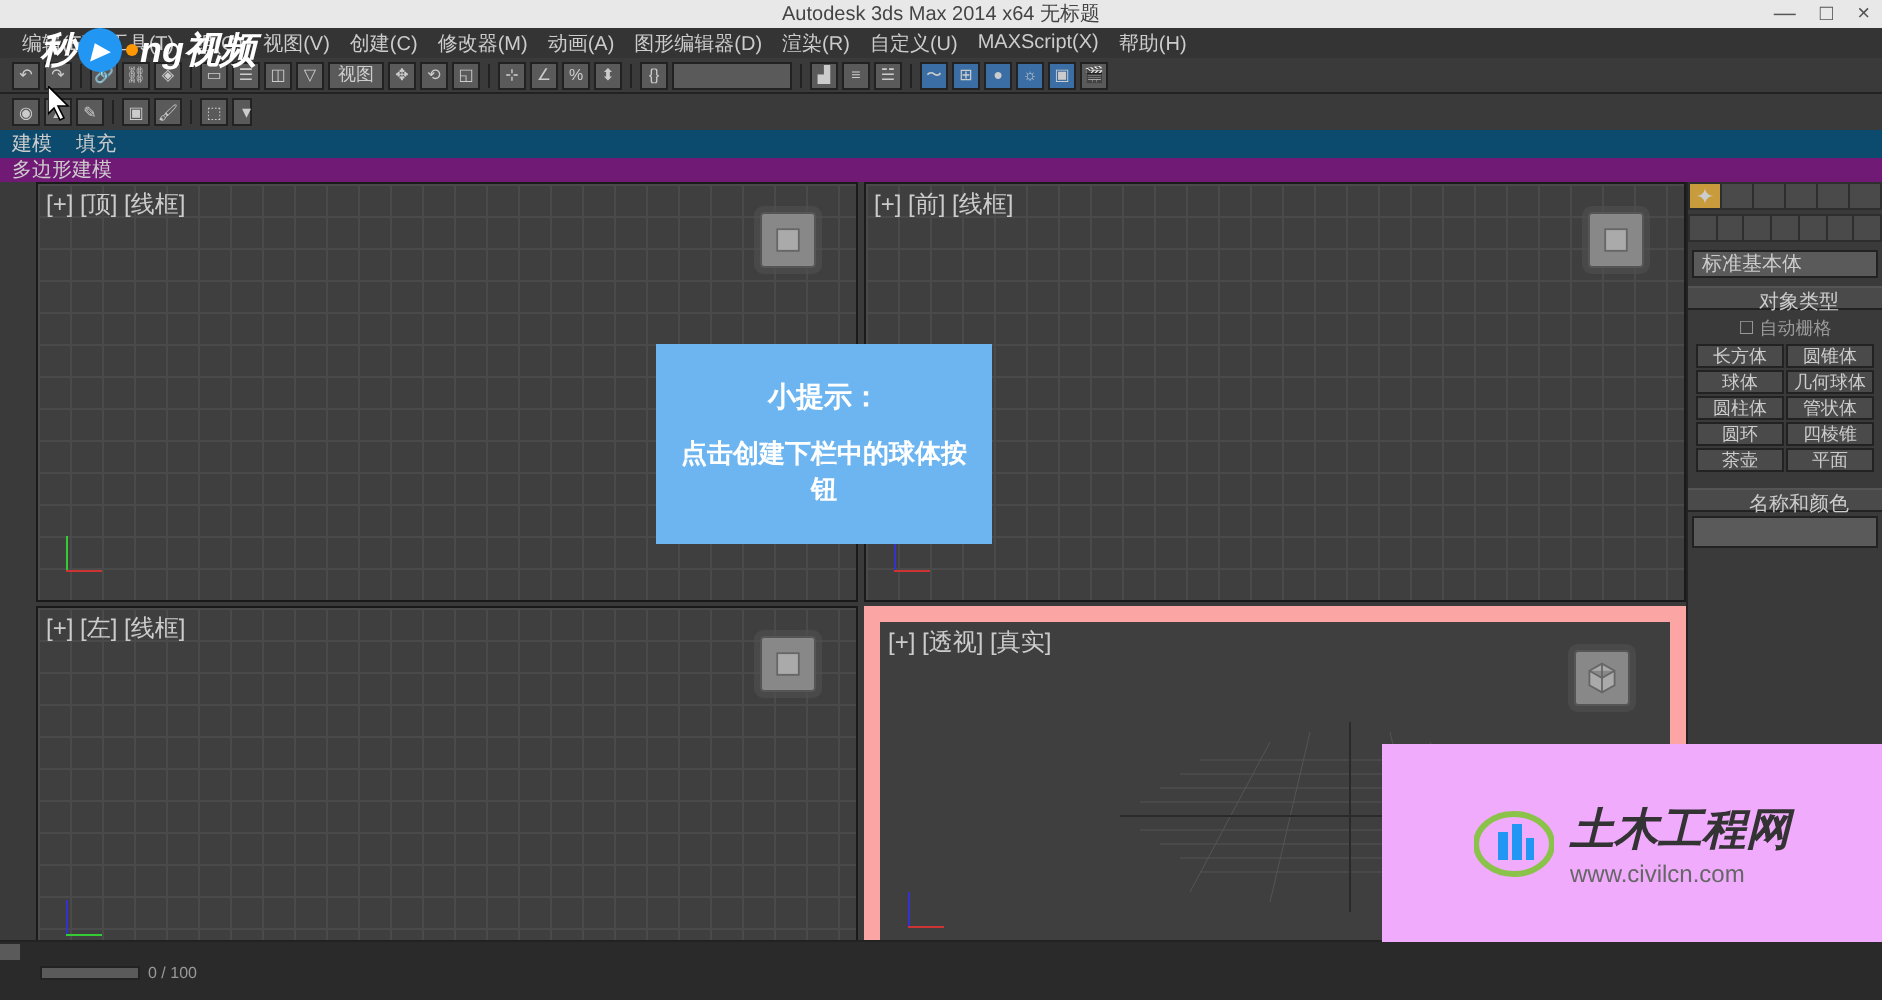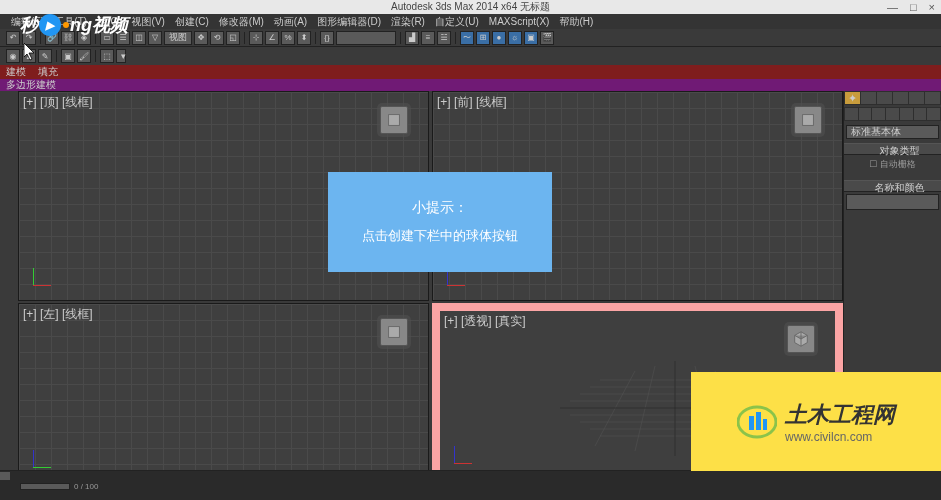--- a/index.html
+++ b/index.html
@@ -8,21 +8,21 @@
 .title-bar .wc{position:absolute;right:0;display:flex;gap:12px;padding-right:6px;}
 .title-bar .wc span{cursor:pointer;color:#555;font-size:11px;}
 .menu-bar{height:15px;background:#343434;display:flex;align-items:center;padding-left:8px;gap:4px;color:#ccc;font-size:10px;}
 .menu-bar span{padding:0 3px;cursor:pointer;}
 .toolbar1{height:18px;background:#3a3a3a;display:flex;align-items:center;padding-left:6px;gap:2px;border-bottom:1px solid #222;}
 .toolbar2{height:18px;background:#3a3a3a;display:flex;align-items:center;padding-left:6px;gap:2px;}
 .tb-icon{width:14px;height:14px;background:#5a5a5a;border:1px solid #222;display:inline-flex;align-items:center;justify-content:center;font-size:8px;color:#ccc;}
 .tb-icon.blue{background:#3a6ea5;}
 .tb-sep{width:1px;height:12px;background:#222;margin:0 2px;}
 .dropdown{height:14px;background:#5a5a5a;border:1px solid #222;font-size:9px;padding:0 4px;color:#ccc;display:inline-flex;align-items:center;}
-.status-row{height:14px;background:#7f1d1d;display:flex;align-items:center;color:#ccc;font-size:10px;padding-left:6px;}
+.status-row{height:14px;background:#0c4a6e;display:flex;align-items:center;color:#ccc;font-size:10px;padding-left:6px;}
 .status-row span{margin-right:12px;}
 .main{display:flex;height:402px;}
 .left-strip{width:4px;background:#3a3a3a;}
 .viewports{flex:1;position:relative;background:#3a3a3a;}
 .vp{position:absolute;background:#3f3f3f;border:1px solid #1a1a1a;}
 .vp.tl{left:14px;top:0;width:411px;height:210px;}
 .vp.tr{left:428px;top:0;width:411px;height:210px;}
 .vp.bl{left:14px;top:212px;width:411px;height:180px;}
 .vp.br{left:428px;top:212px;width:411px;height:183px;border:8px solid #fca5a5;}
 .vp-label{position:absolute;top:2px;left:4px;font-size:12px;color:#ccc;}
@@ -43,26 +43,26 @@
 .drop-std{height:14px;background:#5a5a5a;border:1px solid #222;margin:4px 2px;font-size:10px;padding-left:4px;display:flex;align-items:center;color:#ccc;}
 .cursor{position:absolute;pointer-events:none;z-index:100;}
 .rollout-hdr{height:12px;background:#4a4a4a;font-size:10px;text-align:center;color:#ccc;border-top:1px solid #555;border-bottom:1px solid #222;padding-left:14px;}
 .rollout-body{padding:2px;}
 .chk-row{font-size:9px;color:#999;text-align:center;padding:1px 0;}
 .btn-grid{display:grid;grid-template-columns:1fr 1fr;gap:1px;padding:0 2px;}
 .obj-btn{height:12px;background:#4a4a4a;border:1px solid #222;font-size:9px;color:#ccc;text-align:center;line-height:11px;cursor:pointer;}
 .name-sec{margin-top:6px;}
 .name-fld{height:16px;background:#5a5a5a;border:1px solid #222;margin:2px;display:flex;}
 .name-fld input{flex:1;background:transparent;border:none;color:#ccc;font-size:9px;padding:0 2px;outline:none;}
-.tip-box{position:absolute;left:328px;top:172px;width:224px;height:100px;background:#6cb5f0;color:#fff;display:flex;flex-direction:column;align-items:center;justify-content:center;font-size:13px;padding:8px;text-align:center;z-index:50;}
+.tip-box{position:absolute;left:328px;top:172px;width:168px;height:100px;background:#6cb5f0;color:#fff;display:flex;flex-direction:column;align-items:center;justify-content:center;font-size:13px;padding:8px;text-align:center;z-index:50;font-weight:bold;}
 .tip-box .t1{font-size:14px;margin-bottom:10px;}
 .watermark{position:absolute;left:20px;top:13px;z-index:60;color:#fff;font-size:18px;font-weight:bold;font-style:italic;display:flex;align-items:center;}
 .watermark .play{width:22px;height:22px;background:#2196f3;border-radius:50%;display:inline-flex;align-items:center;justify-content:center;margin:0 1px;}
 .watermark .dot{width:6px;height:6px;background:#ff9800;border-radius:50%;display:inline-block;margin:0 1px;}
-.logo-box{position:absolute;right:0;bottom:29px;width:250px;height:99px;background:#fde047;z-index:60;display:flex;align-items:center;justify-content:center;}
+.logo-box{position:absolute;right:0;bottom:29px;width:250px;height:99px;background:#f0abfc;z-index:60;display:flex;align-items:center;justify-content:center;}
 .logo-box .content{display:flex;align-items:center;gap:8px;}
 .logo-box .icon{width:40px;height:40px;}
 .logo-box .txt{display:flex;flex-direction:column;}
 .logo-box .cn{font-size:22px;font-weight:bold;color:#333;font-style:italic;}
 .logo-box .en{font-size:12px;color:#666;}
 .bottom-bar{position:absolute;bottom:0;left:0;right:0;height:30px;background:#3a3a3a;border-top:1px solid #222;}
 .timeline{height:10px;background:#2a2a2a;display:flex;align-items:center;padding-left:20px;}
 .timeline .slider{width:50px;height:7px;background:#5a5a5a;border:1px solid #222;}
 .time-lbl{font-size:8px;color:#999;margin-left:4px;}
 .scroll-h{height:10px;background:#2a2a2a;position:relative;}
@@ -254,20 +254,32 @@
       <div></div>
       <div></div>
     </div>
     <div class="drop-std">标准基本体</div>
     <svg class="cursor" style="left:24px;top:43px" width="14" height="18" viewBox="0 0 14 18">
         <path d="M0 0 L0 14 L3 11 L6 17 L8 16 L5 10 L10 10 Z" fill="#fff" stroke="#000" stroke-width="0.8"></path>
       </svg>
     <div class="rollout-hdr">对象类型</div>
     <div class="rollout-body">
       <div class="chk-row">☐ <span>自动栅格</span></div>
+      <div class="btn-grid">
+        <div class="obj-btn">长方体</div>
+        <div class="obj-btn">圆锥体</div>
+        <div class="obj-btn">球体</div>
+        <div class="obj-btn">几何球体</div>
+        <div class="obj-btn">圆柱体</div>
+        <div class="obj-btn">管状体</div>
+        <div class="obj-btn">圆环</div>
+        <div class="obj-btn">四棱锥</div>
+        <div class="obj-btn">茶壶</div>
+        <div class="obj-btn">平面</div>
+      </div>
     </div>
     <div class="name-sec">
       <div class="rollout-hdr">名称和颜色</div>
       <div class="name-fld">
         <input style="">
 
       </div>
     </div>
   </div>
 </div>

